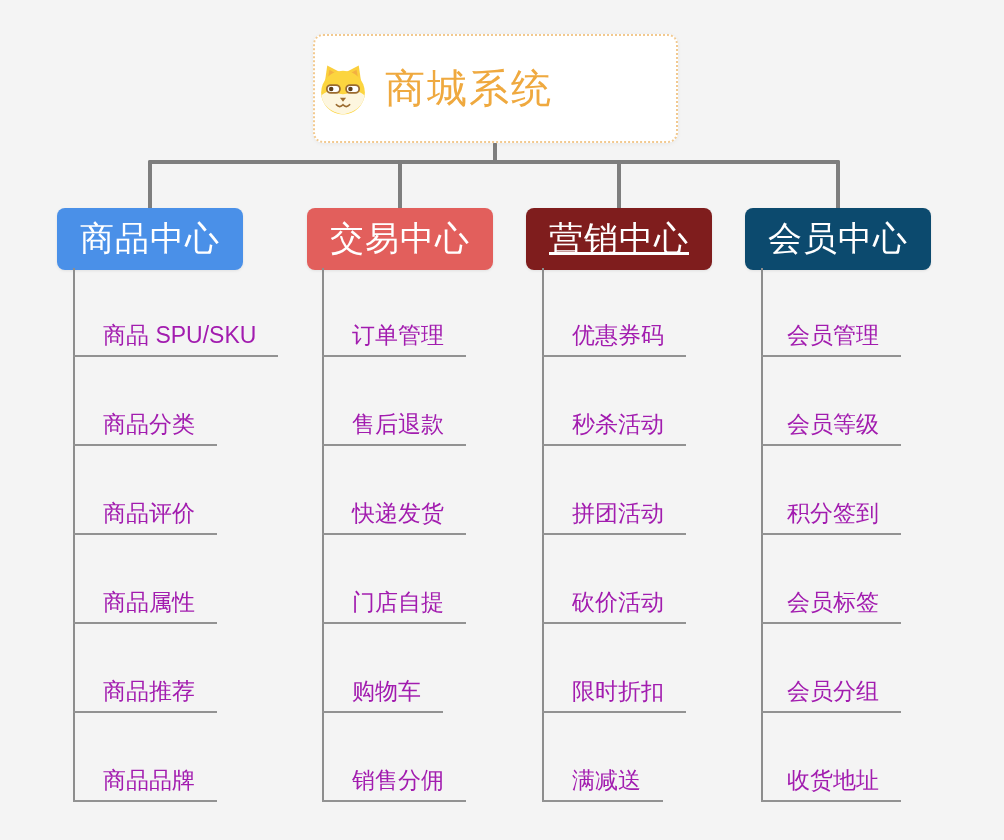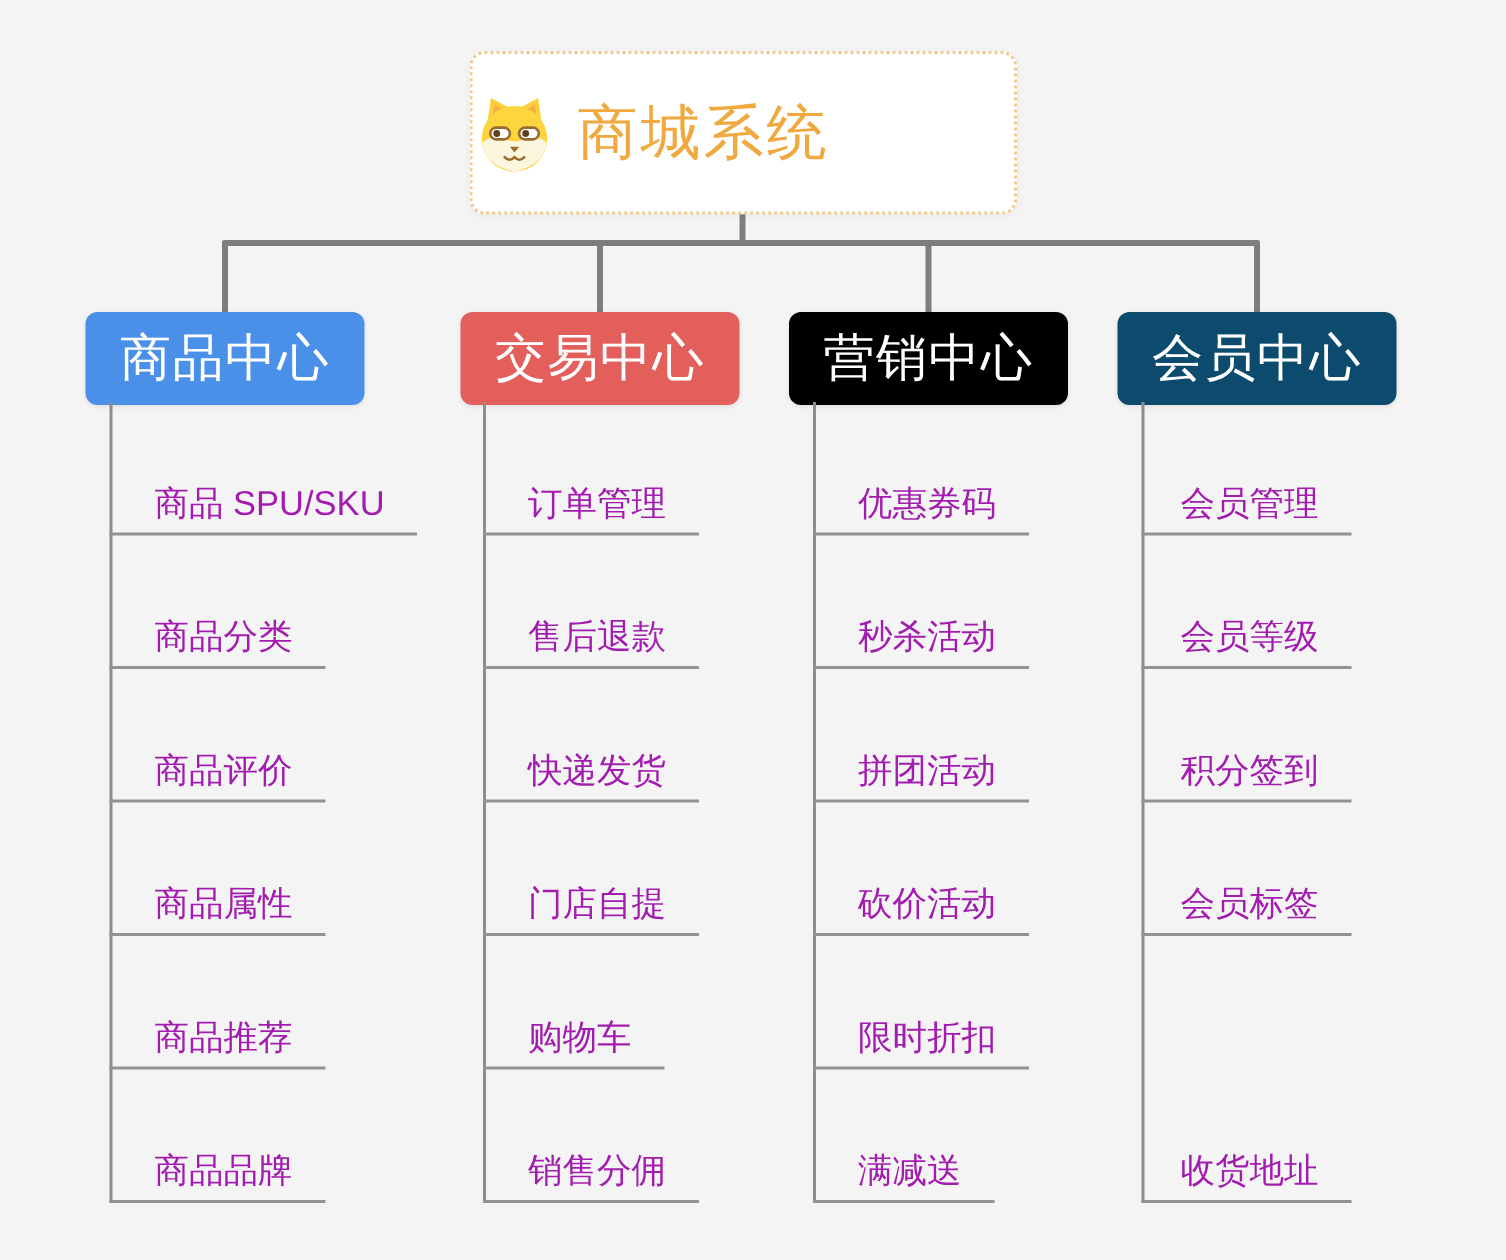--- a/index.html
+++ b/index.html
@@ -88,21 +88,21 @@
         <path d="M28.5 42 h7 l-3.5 4.5 Z" fill="#9a6b2f"></path>
 
         <path d="M24.5 50 q3.7 4 7.5 0 q3.7 4 7.5 0" fill="none" stroke="#9a6b2f" stroke-width="2" stroke-linecap="round"></path>
       </svg>
     </span>
     <span class="title">商城系统</span>
   </div>
 
   <div class="branch b0" style="background-color: rgb(74, 144, 232);">商品中心</div>
   <div class="branch b1" style="background-color: rgb(226, 95, 92);">交易中心</div>
-  <div class="branch b2" style="background-color: #000000;">营销中心</div>
+  <div class="branch b2" style="background-color: #7f1d1d; text-decoration: underline;">营销中心</div>
   <div class="branch b3" style="background-color: #0c4a6e;">会员中心</div>
 
   <div class="spine c0"></div>
   <div class="spine c1"></div>
   <div class="spine c2"></div>
   <div class="spine c3"></div>
 
   <div class="leaf c0 r0">商品 SPU/SKU</div>
   <div class="leaf c0 r1">商品分类</div>
   <div class="leaf c0 r2">商品评价</div>
@@ -121,15 +121,16 @@
   <div class="leaf c2 r1">秒杀活动</div>
   <div class="leaf c2 r2">拼团活动</div>
   <div class="leaf c2 r3">砍价活动</div>
   <div class="leaf c2 r4">限时折扣</div>
   <div class="leaf c2 r5">满减送</div>
 
   <div class="leaf c3 r0">会员管理</div>
   <div class="leaf c3 r1">会员等级</div>
   <div class="leaf c3 r2">积分签到</div>
   <div class="leaf c3 r3">会员标签</div>
+  <div class="leaf c3 r4">会员分组</div>
   <div class="leaf c3 r5">收货地址</div>
 
 </div>
 
 </body></html>

